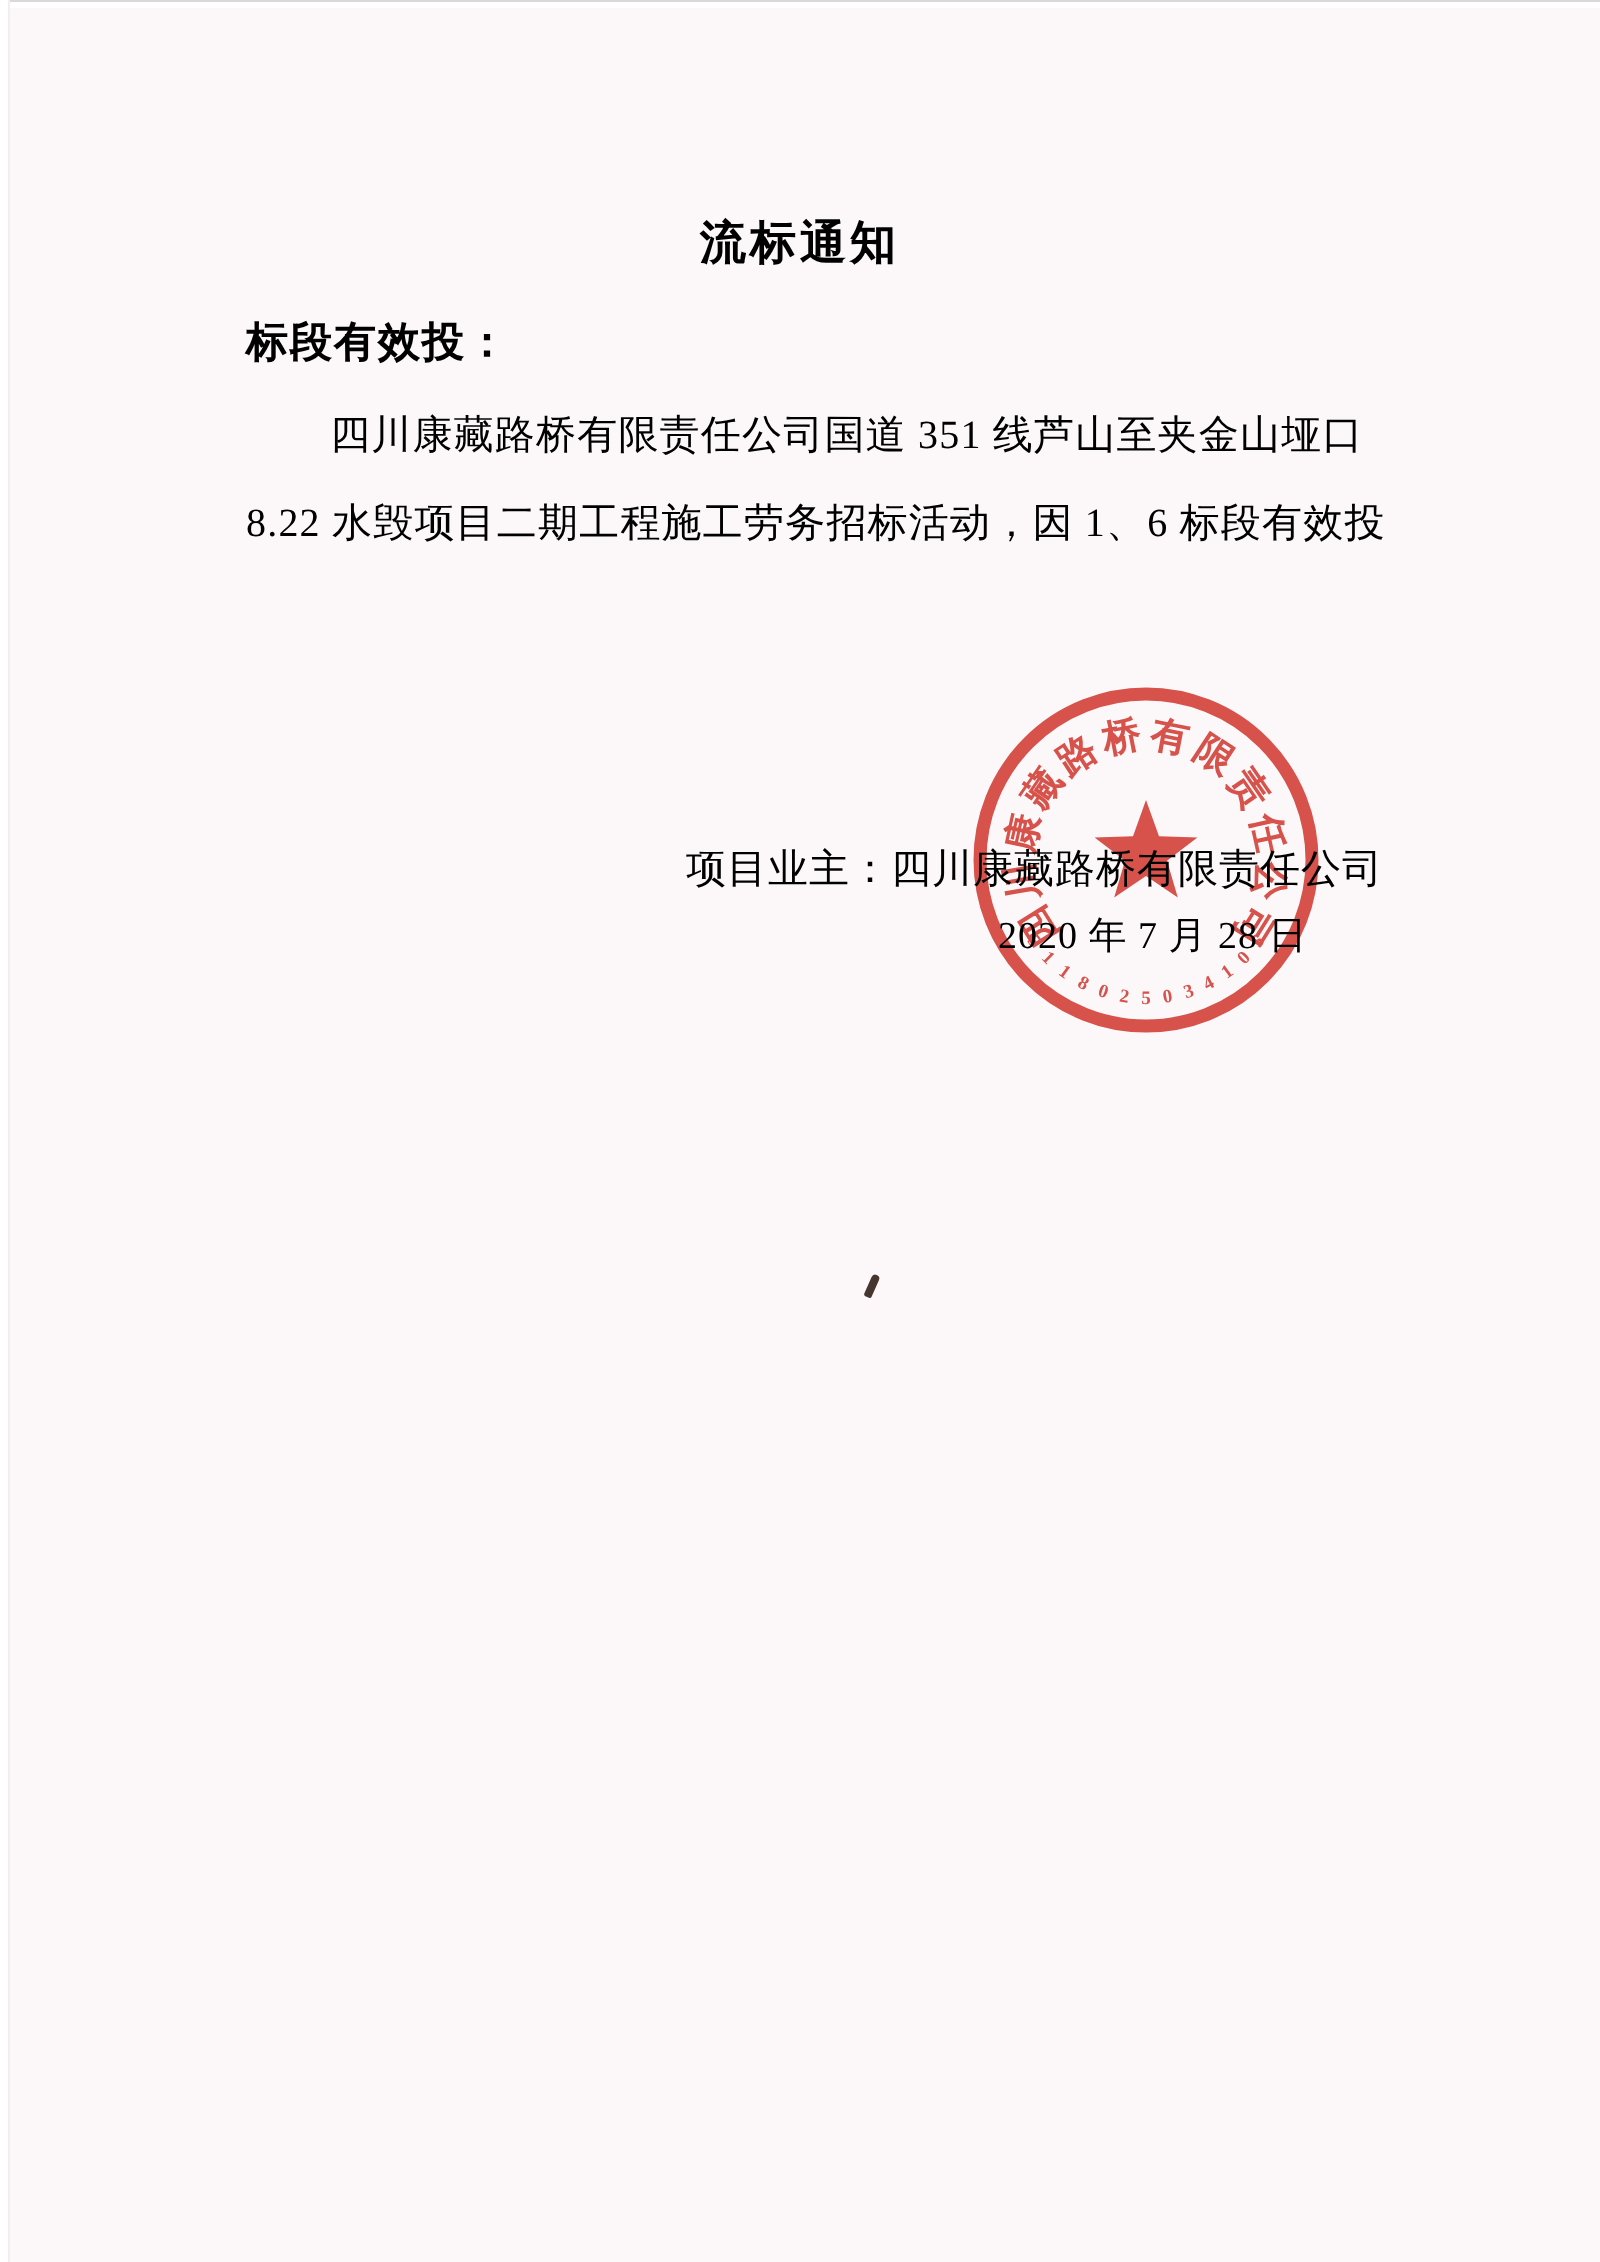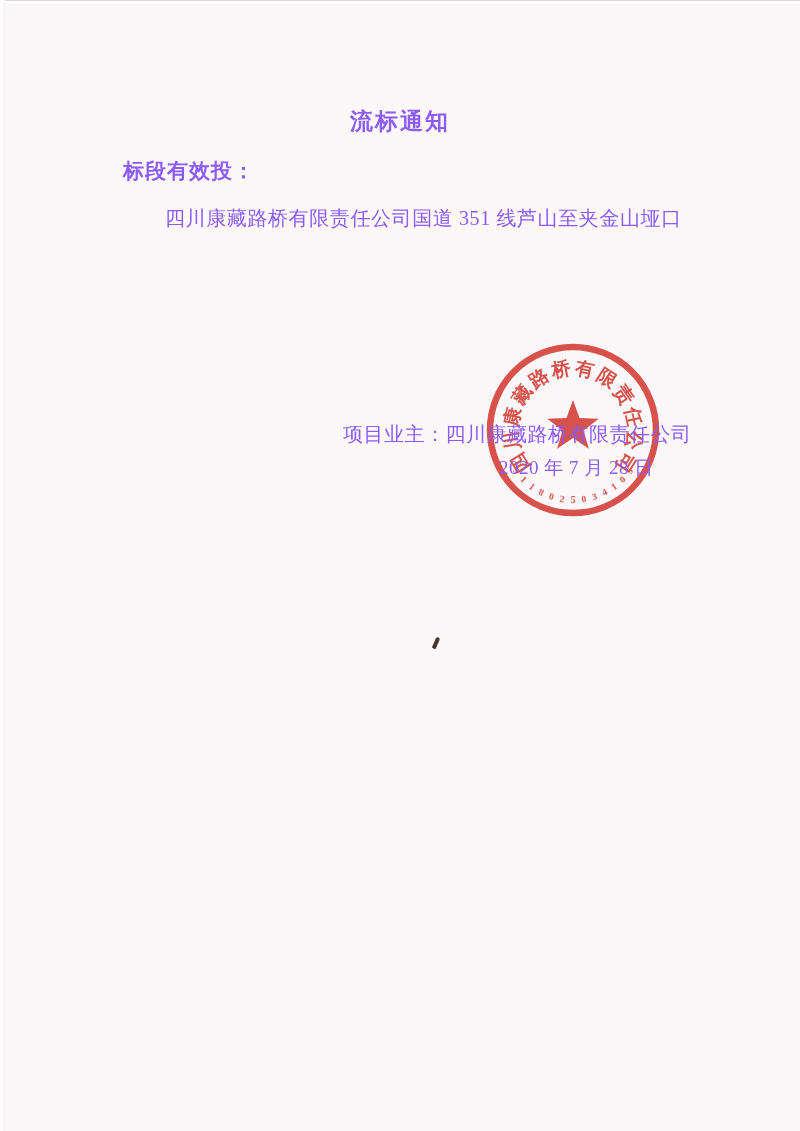--- a/index.html
+++ b/index.html
@@ -7,21 +7,21 @@
     padding: 0;
     background: #ffffff;
   }
   .page {
     position: relative;
     width: 800px;
     height: 1131px;
     background: #fcf8fa;
     overflow: hidden;
     font-family: "Liberation Serif", "DejaVu Serif", serif;
-    color: #8b5cf6;
+    color: #000000;
   }
   
   .edge-top {
     position: absolute; top: 0; left: 0; width: 800px; height: 3px;
     background: #ffffff; border-top: 1px solid #dcd8d9;
   }
   .edge-left {
     position: absolute; top: 0; left: 0; width: 4px; height: 1131px;
     background: #ffffff; border-right: 1px solid #f3eef0;
   }
@@ -91,20 +91,21 @@
 <div class="page">
   <div class="edge-top"></div>
   <div class="edge-left"></div>
 
   <div class="doc-title">流标通知</div>
 
   <div class="salutation">标段有效投：</div>
 
   <div class="body-para">
     <div class="body-line indent">四川康藏路桥有限责任公司国道 351 线芦山至夹金山垭口</div>
+    <div class="body-line">8.22 水毁项目二期工程施工劳务招标活动，因 1、6 标段有效投</div>
   </div>
 
   <div class="sign-owner">项目业主：四川康藏路桥有限责任公司</div>
   <div class="sign-date">2020 年 7 月 28 日</div>
 
   <div class="seal-wrap">
     <svg id="seal-svg" width="200" height="200" viewBox="0 0 200 200">
       <circle id="seal-ring" cx="100" cy="100" r="83" fill="none" stroke-width="6.5" stroke="#d6453c"></circle>
       <polygon id="seal-star" points="100,70 106.5,88.1 125.7,88.7 110.5,100.4 115.9,118.8 100,108 84.1,118.8 89.5,100.4 74.3,88.7 93.5,88.1" fill="#d6453c"></polygon>
       <g id="seal-company-arc">

